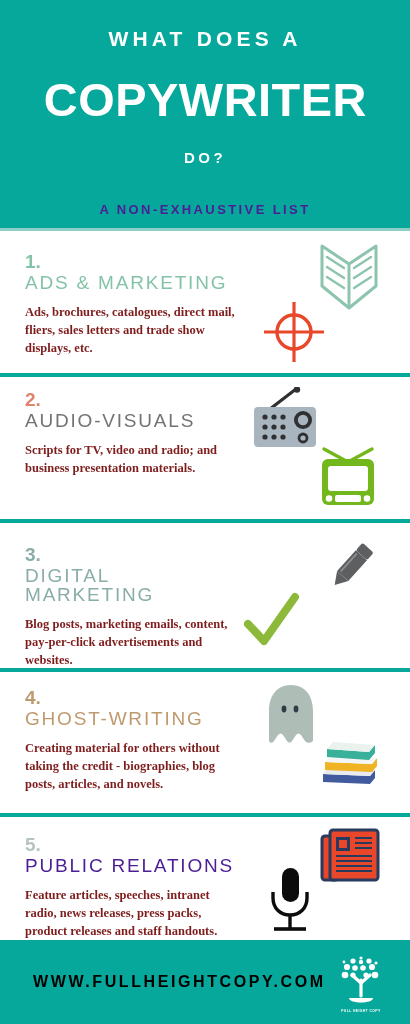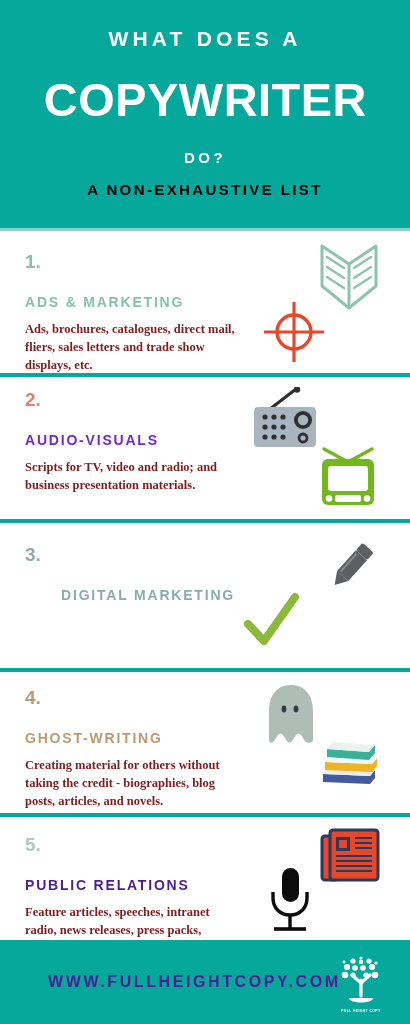--- a/index.html
+++ b/index.html
@@ -52,27 +52,27 @@
   .hdr-line3 {
     color:#ffffff;
     font-size:15px;
     font-weight:bold;
     letter-spacing:3.5px;
     text-align:center;
     line-height:1;
     margin-top:27px;
   }
   .hdr-sub {
-    color:#000000;
-    font-size:15px;
+    color:#4c1d95;
+    font-size:13px;
     font-weight:bold;
     letter-spacing:2.4px;
     text-align:center;
     line-height:1;
-    margin-top:17px;
+    margin-top:38px;
   }
   .hdr-underline {
     position:absolute;
     left:0; top:228px;
     width:410px;
     height:3px;
     background:#8ecfc8;
   }
 
   
@@ -87,25 +87,25 @@
     top:0;
     width:210px;
   }
   .sec-num {
     font-size:19px;
     font-weight:bold;
     line-height:1;
     letter-spacing:0px;
   }
   .sec-title {
-    font-size:14px;
-    font-weight:bold;
+    font-size:19px;
+    font-weight:normal;
     letter-spacing:1.8px;
     line-height:1;
-    margin-top:24px;
+    margin-top:2px;
   }
   .sec-body {
     font-family:"Liberation Serif", serif;
     font-size:12.5px;
     color:#7f1d1d;
     line-height:1.45;
     margin-top:11px;
     font-weight:600;
   }
   .divider {
@@ -123,25 +123,25 @@
   .footer {
     position:absolute;
     left:0; top:940px;
     width:410px;
     height:84px;
     background:#06a89c;
     display:flex;
     align-items:center;
   }
   .footer-url {
-    color:#4c1d95;
+    color:#000000;
     font-size:16px;
     font-weight:bold;
     letter-spacing:2.6px;
-    margin-left:48px;
+    margin-left:33px;
   }
   .footer-logo {
     position:absolute;
     right:18px;
     top:10px;
     width:62px;
     height:64px;
     display:flex;
     flex-direction:column;
     align-items:center;
@@ -198,21 +198,21 @@
         <line x1="32" y1="2" x2="32" y2="62" stroke="#e8472a" stroke-width="3.2"></line>
         <line x1="2" y1="32" x2="62" y2="32" stroke="#e8472a" stroke-width="3.2"></line>
       </svg>
     </div>
   </div>
   <div class="divider" style="top:373px;"></div>
 
   <div class="section" style="top:390px; height:120px;">
     <div class="sec-text">
       <div class="sec-num" style="color:#e0836c;">2.</div>
-      <div class="sec-title" style="color:#6d28d9;">AUDIO-VISUALS</div>
+      <div class="sec-title" style="color:#737373;">AUDIO-VISUALS</div>
       <div class="sec-body">Scripts for TV, video and radio; and business presentation materials.</div>
     </div>
 
     <div class="icon-abs" style="left:248px; top:-3px;">
       <svg width="78" height="68" viewBox="0 0 78 68">
         <line x1="22" y1="22" x2="48" y2="2" stroke="#2f3033" stroke-width="3.2" stroke-linecap="round"></line>
         <circle cx="49" cy="2.5" r="3.2" fill="#2f3033"></circle>
         <rect x="6" y="20" width="62" height="40" rx="4" fill="#a8b4be"></rect>
         <g fill="#2f3033">
           <circle cx="17" cy="30" r="2.6"></circle>
@@ -244,21 +244,22 @@
         <circle cx="14" cy="52.5" r="3.3" fill="#ffffff"></circle>
         <circle cx="52" cy="52.5" r="3.3" fill="#ffffff"></circle>
       </svg>
     </div>
   </div>
   <div class="divider" style="top:519px;"></div>
 
   <div class="section" style="top:545px; height:120px;">
     <div class="sec-text">
       <div class="sec-num" style="color:#8aada8;">3.</div>
-      <div class="sec-title" style="color:#8aada8;text-align:right;">DIGITAL MARKETING</div>
+      <div class="sec-title" style="color:#8aada8;">DIGITAL MARKETING</div>
+      <div class="sec-body">Blog posts, marketing emails, content, pay-per-click advertisements and websites.</div>
     </div>
 
     <div class="icon-abs" style="left:320px; top:-10px;">
       <svg width="62" height="62" viewBox="0 0 62 62">
         <g transform="rotate(42 31 31)">
           <rect x="24" y="6" width="15" height="10" rx="2" fill="#5d5f61"></rect>
           <rect x="24" y="16" width="15" height="28" fill="#5d5f61"></rect>
           <polygon points="24,44 39,44 31.5,56" fill="#5d5f61"></polygon>
           <line x1="27" y1="18" x2="27" y2="42" stroke="#8d9093" stroke-width="1.8"></line>
         </g>

